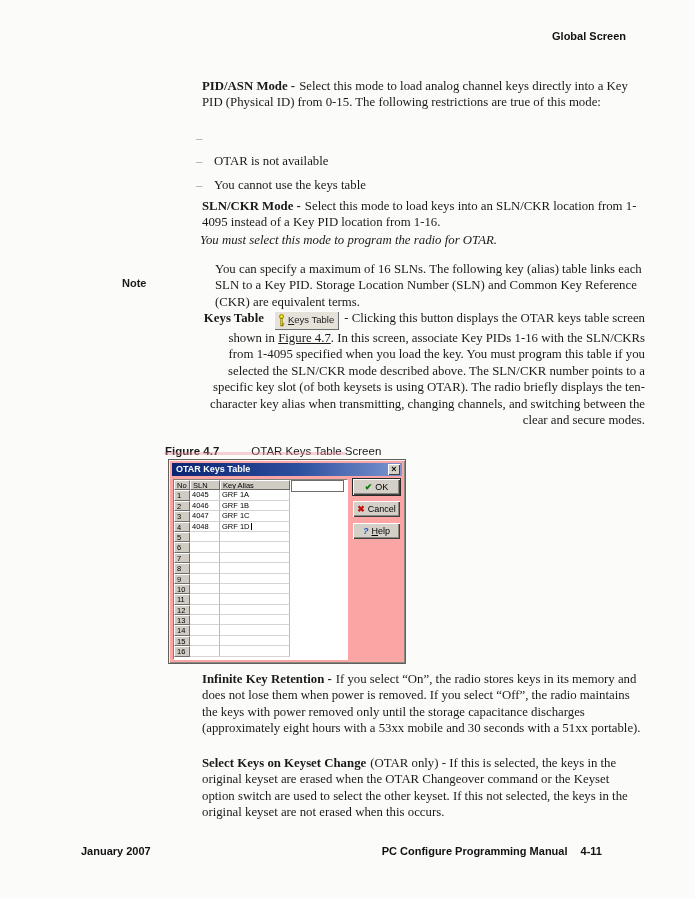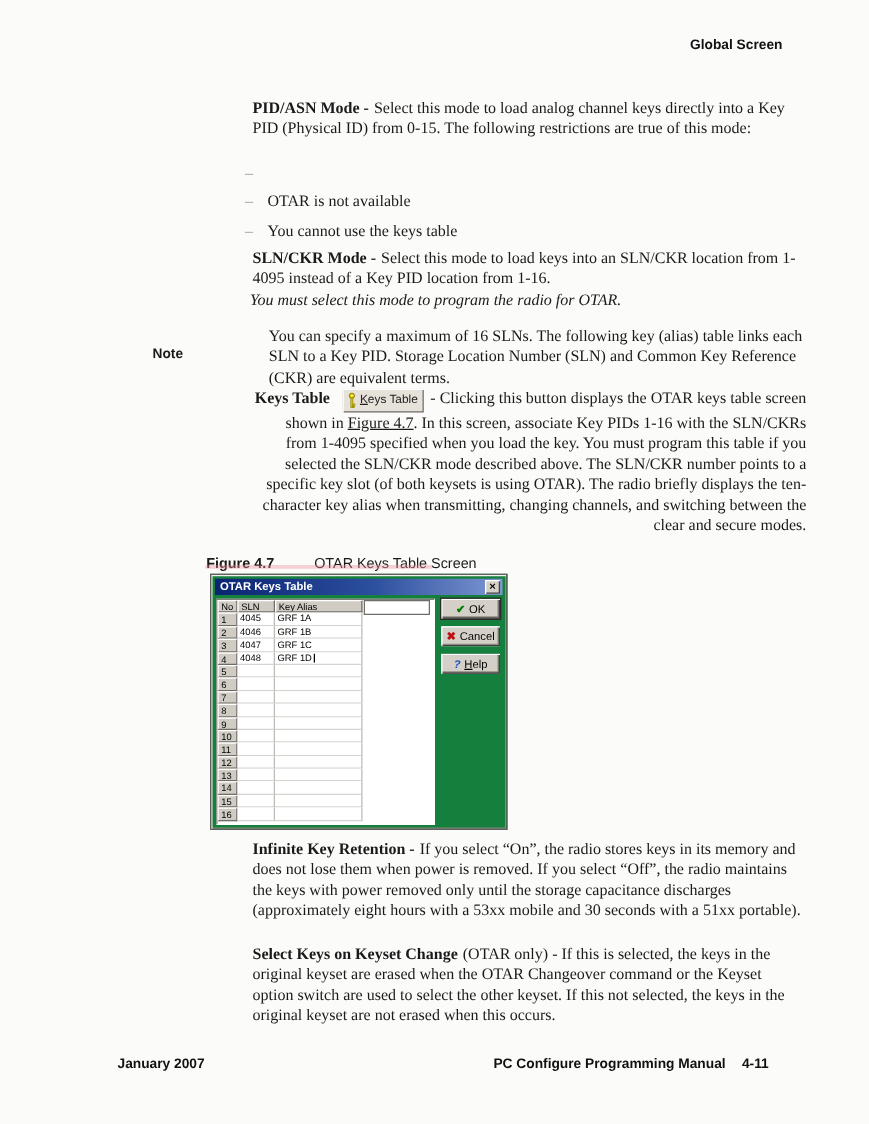--- a/index.html
+++ b/index.html
@@ -20,21 +20,21 @@
   .ul-first{display:inline-block;}
   .ul-first::first-letter{text-decoration:underline;}
   
   .kt-btn{display:inline-flex;align-items:center;gap:3px;height:19px;padding:0 5px 0 4px;
           background:#e6e2da;vertical-align:-5px;margin:0 5px 0 6px;
           box-shadow:inset 1px 1px 0 #fff, inset -1px -1px 0 #6f6f6f;
           font-family:"Liberation Sans",sans-serif;font-size:9.5px;color:#222;}
   
   .artifact{background:rgba(242,140,155,0.38);border-radius:2px;}
   
-  .dlg{background:#15803d;border:1px solid #62605c;
+  .dlg{background:#fca5a5;border:1px solid #62605c;
        box-shadow:inset 1px 1px 0 #f4f2ee, inset -1px -1px 0 #8a8880;
        font-family:"Liberation Sans",sans-serif;}
   .dlg-title{position:absolute;left:3px;right:3px;top:3px;height:13px;
        background:linear-gradient(90deg,#0a2472 0%,#2c4f9e 55%,#7robot 100%);
        background:linear-gradient(90deg,#0a2472 0%,#2c4f9e 55%,#7e96d2 100%);
        color:#fff;font-size:9px;font-weight:bold;line-height:13px;padding-left:4px;}
   .dlg-close{position:absolute;top:4px;right:5px;width:12px;height:11px;background:#d4d0c8;
        box-shadow:inset 1px 1px 0 #fff, inset -1px -1px 0 #404040;
        font-size:9px;font-weight:bold;line-height:10px;text-align:center;color:#000;cursor:default;}
   .panel{position:absolute;left:4px;top:19px;width:173px;height:179px;background:#fff;
@@ -195,19 +195,19 @@
 </div>
 
 <div class="abs para" style="left:186px;top:671px;width:443px;">
   <span class="lead">Infinite Key Retention -</span><span>If you select “On”, the radio stores keys in its memory and does not lose them when power is removed. If you select “Off”, the radio maintains the keys with power removed only until the storage capacitance discharges (approximately eight hours with a 53xx mobile and 30 seconds with a 51xx portable).</span>
 </div>
 
 <div class="abs para" style="left:186px;top:755px;width:443px;">
   <span class="lead">Select Keys on Keyset Change</span><span>(OTAR only) - If this is selected, the keys in the original keyset are erased when the OTAR Changeover command or the Keyset option switch are used to select the other keyset. If this not selected, the keys in the original keyset are not erased when this occurs.</span>
 </div>
 
-<div class="abs" style="left:16px;top:845px;width:666px;height:16px;">
+<div class="abs" style="left:3px;top:845px;width:666px;height:16px;">
   <span class="abs hdrtxt" style="left:78px;top:0;">January 2007</span>
   <span class="abs hdrtxt" style="right:67px;top:0;">
     <span>PC Configure Programming Manual</span>
     <span style="margin-left:10px;">4-11</span>
   </span>
 </div>
 
 </body></html>

